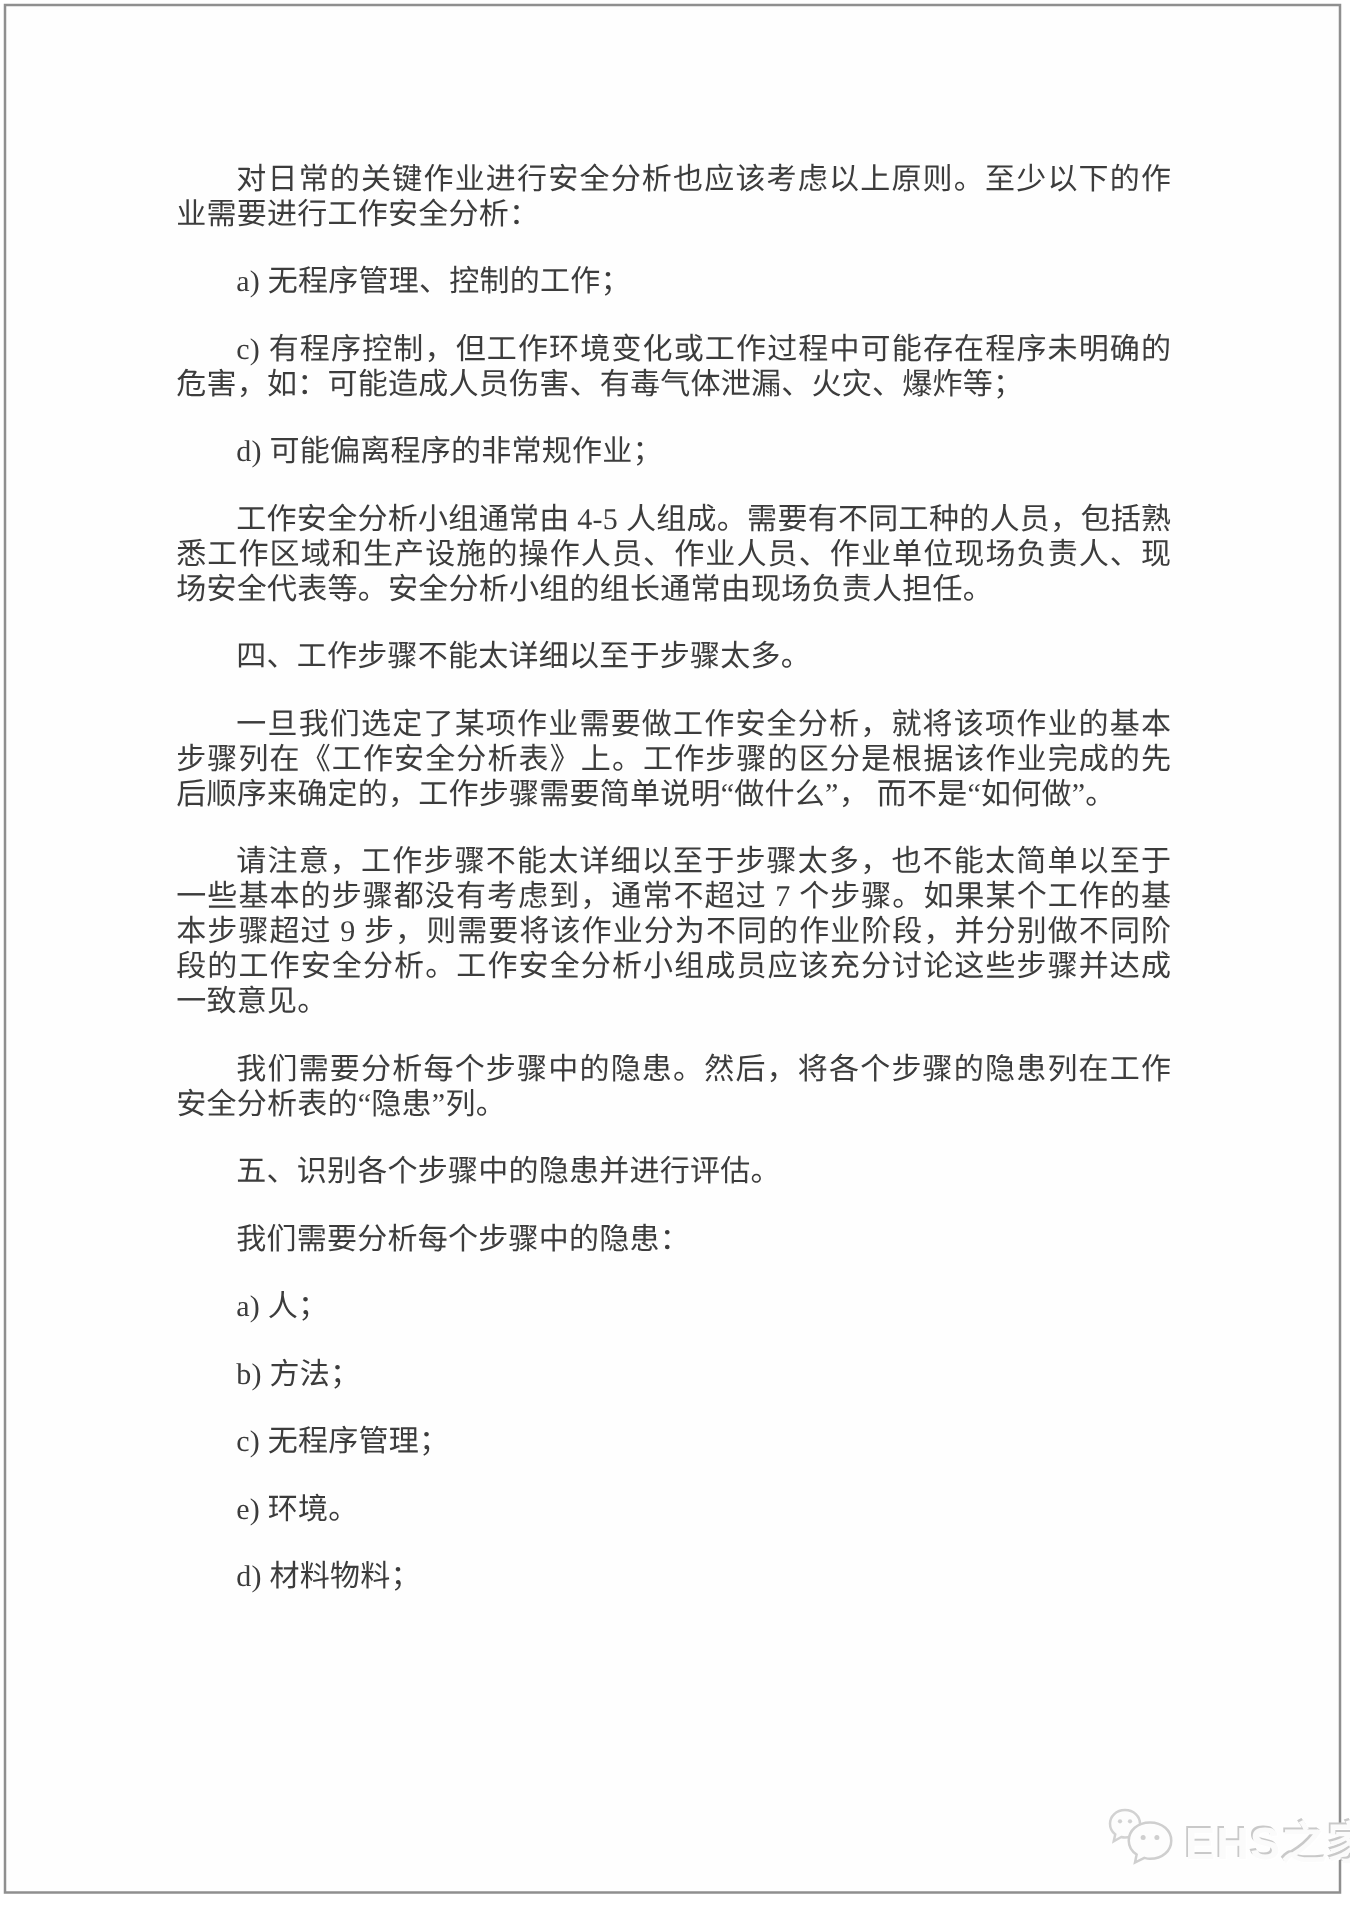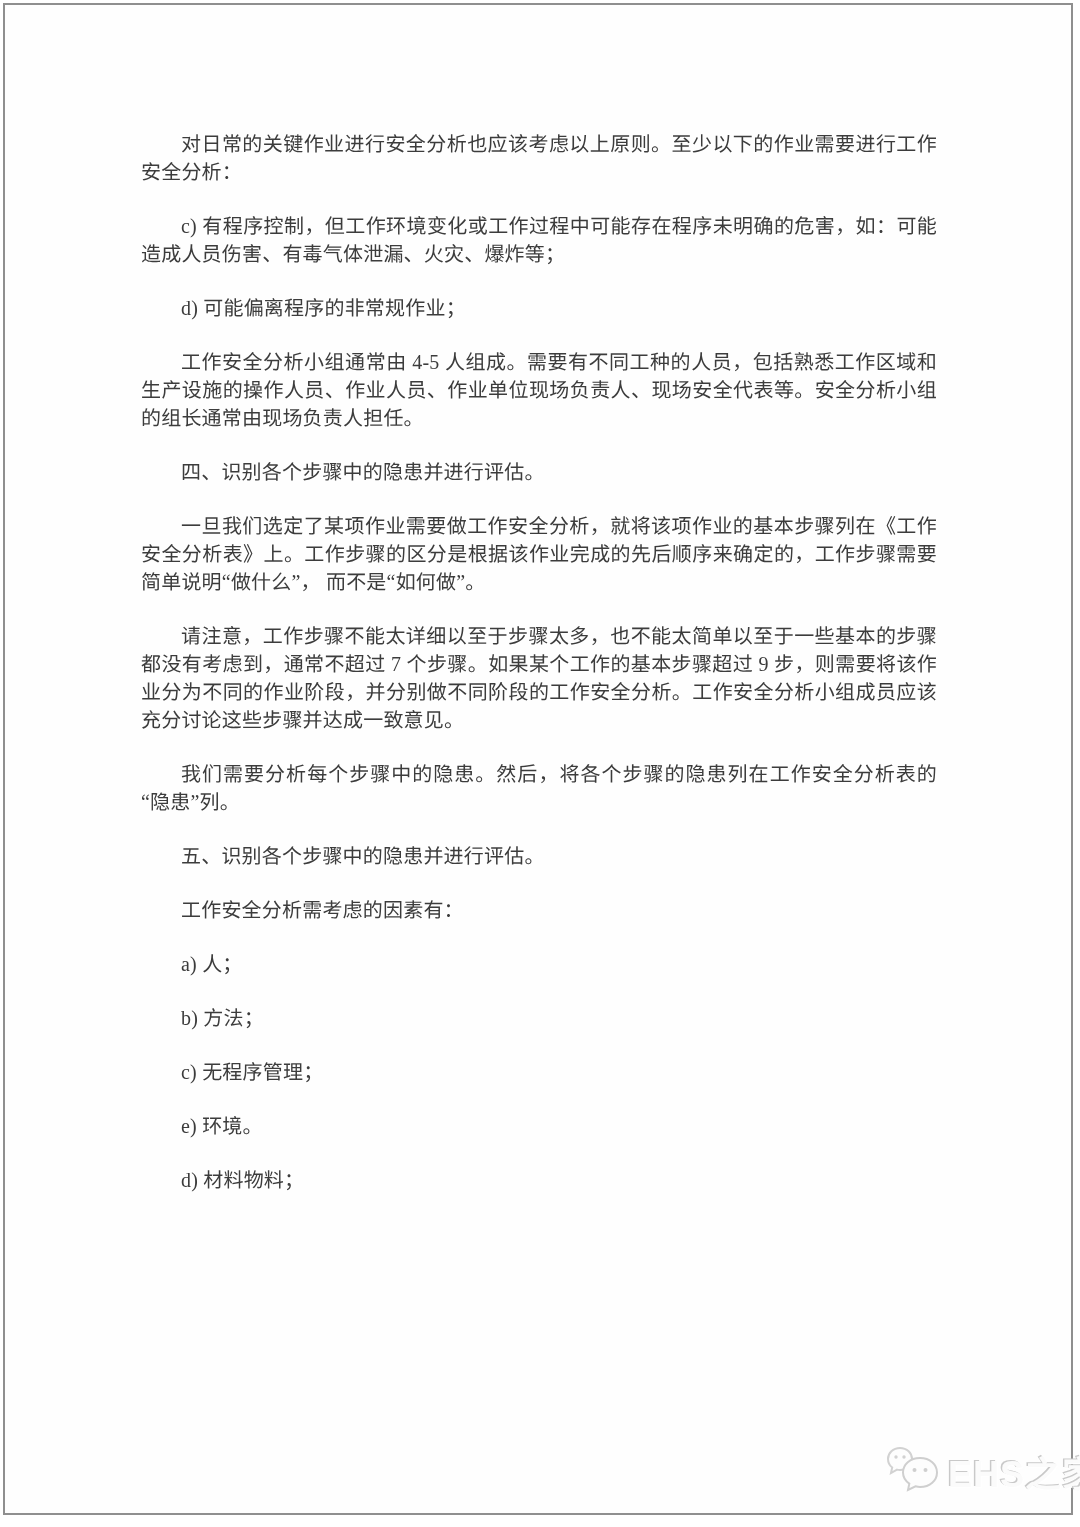--- a/index.html
+++ b/index.html
@@ -23,21 +23,21 @@
     border: 2px solid #8f8f8f;
     background: #fefefe;
     box-sizing: border-box;
   }
   .doc-content {
     position: absolute;
     left: 141px;
     top: 130px;
     width: 796px;
     color: #3c3c3c;
-    font-size: 20px;
+    font-size: 24px;
     line-height: 28px;
     text-align: justify;
     letter-spacing: 0.2px;
   }
   .doc-content p {
     margin: 0 0 26px 0;
     text-indent: 2em;
   }
   .watermark {
     position: absolute;
@@ -63,29 +63,30 @@
     white-space: nowrap;
   }
 </style>
 </head>
 <body>
 
 <div class="page-frame"></div>
 
 <div class="doc-content">
   <p>对日常的关键作业进行安全分析也应该考虑以上原则。至少以下的作业需要进行工作安全分析：</p>
+  <p>a) 无程序管理、控制的工作；</p>
   <p>c) 有程序控制，但工作环境变化或工作过程中可能存在程序未明确的危害，如：可能造成人员伤害、有毒气体泄漏、火灾、爆炸等；</p>
   <p>d) 可能偏离程序的非常规作业；</p>
   <p>工作安全分析小组通常由 4-5 人组成。需要有不同工种的人员，包括熟悉工作区域和生产设施的操作人员、作业人员、作业单位现场负责人、现场安全代表等。安全分析小组的组长通常由现场负责人担任。</p>
-  <p>四、识别各个步骤中的隐患并进行评估。</p>
+  <p>四、工作步骤不能太详细以至于步骤太多。</p>
   <p>一旦我们选定了某项作业需要做工作安全分析，就将该项作业的基本步骤列在《工作安全分析表》上。工作步骤的区分是根据该作业完成的先后顺序来确定的，工作步骤需要简单说明“做什么”， 而不是“如何做”。</p>
   <p>请注意，工作步骤不能太详细以至于步骤太多，也不能太简单以至于一些基本的步骤都没有考虑到，通常不超过 7 个步骤。如果某个工作的基本步骤超过 9 步，则需要将该作业分为不同的作业阶段，并分别做不同阶段的工作安全分析。工作安全分析小组成员应该充分讨论这些步骤并达成一致意见。</p>
   <p>我们需要分析每个步骤中的隐患。然后，将各个步骤的隐患列在工作安全分析表的“隐患”列。</p>
   <p>五、识别各个步骤中的隐患并进行评估。</p>
-  <p>工作安全分析需考虑的因素有：</p>
+  <p>我们需要分析每个步骤中的隐患：</p>
   <p>a) 人；</p>
   <p>b) 方法；</p>
   <p>c) 无程序管理；</p>
   <p>e) 环境。</p>
   <p>d) 材料物料；</p>
 </div>
 
 <div class="watermark">
   <svg class="watermark-icon" viewBox="0 0 58 54" xmlns="http://www.w3.org/2000/svg" aria-hidden="true">
 

